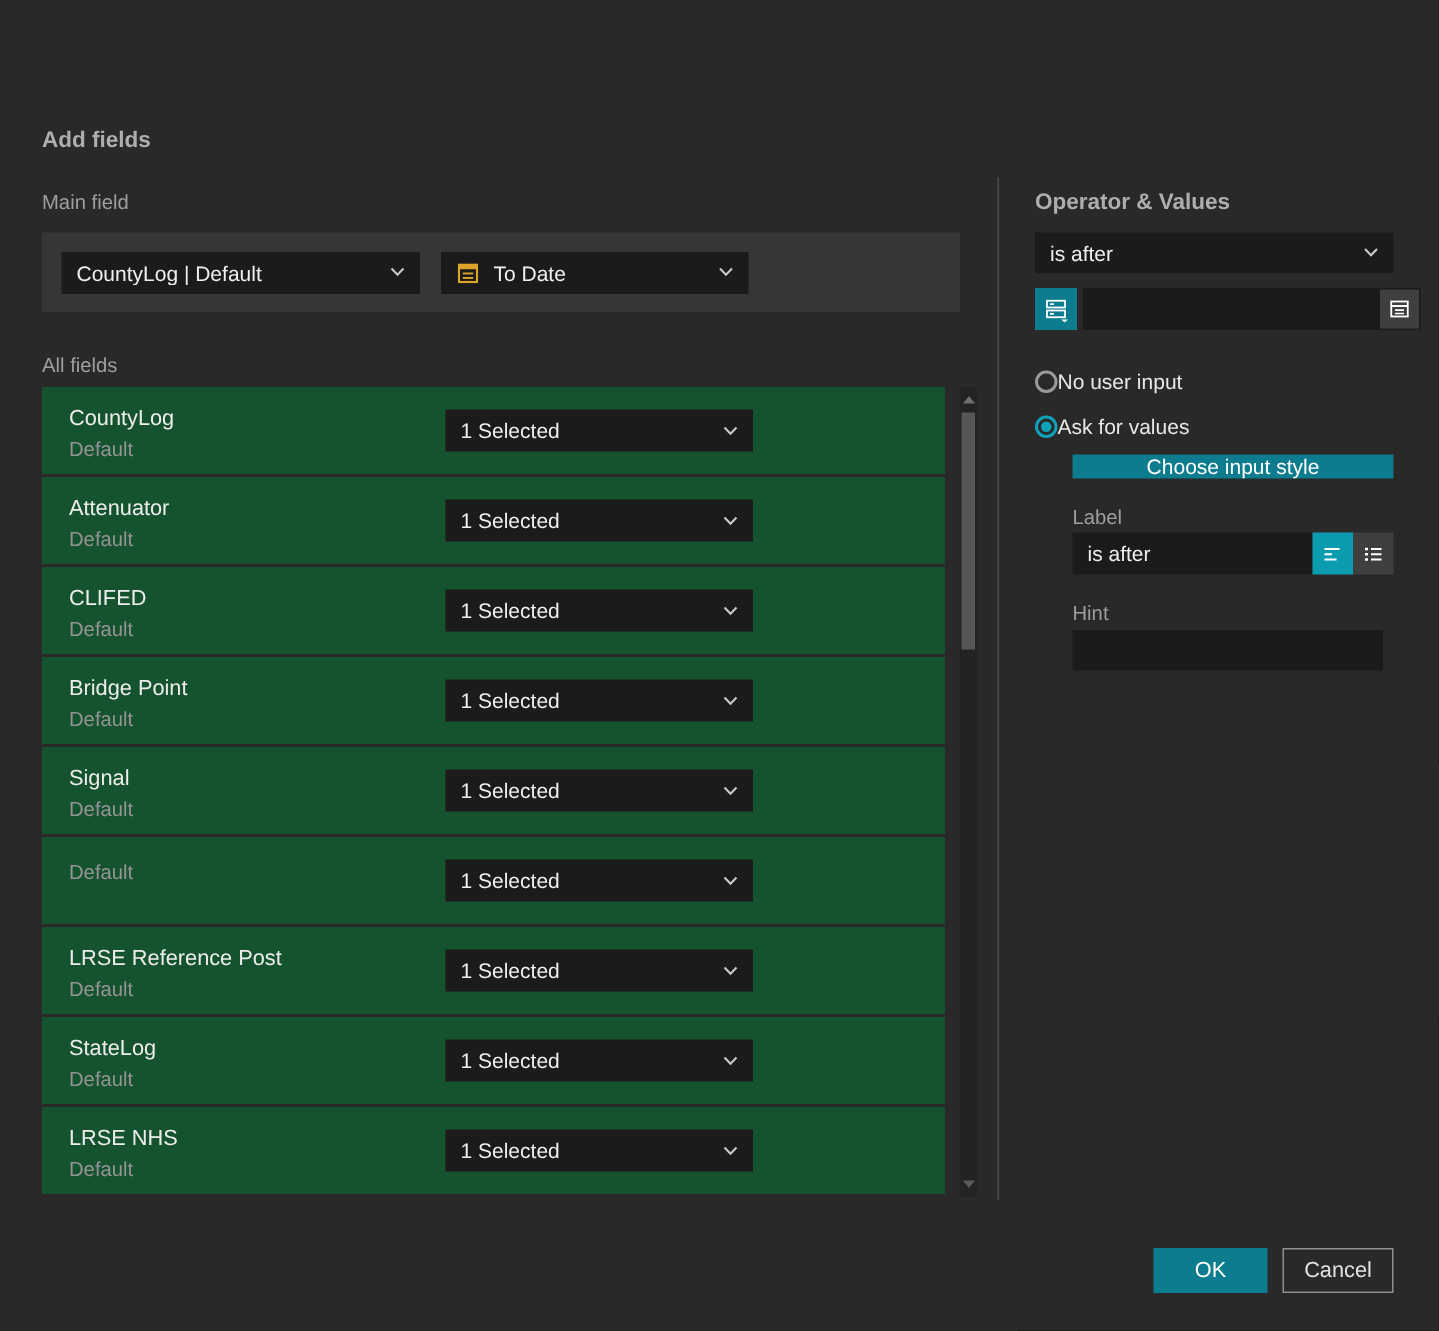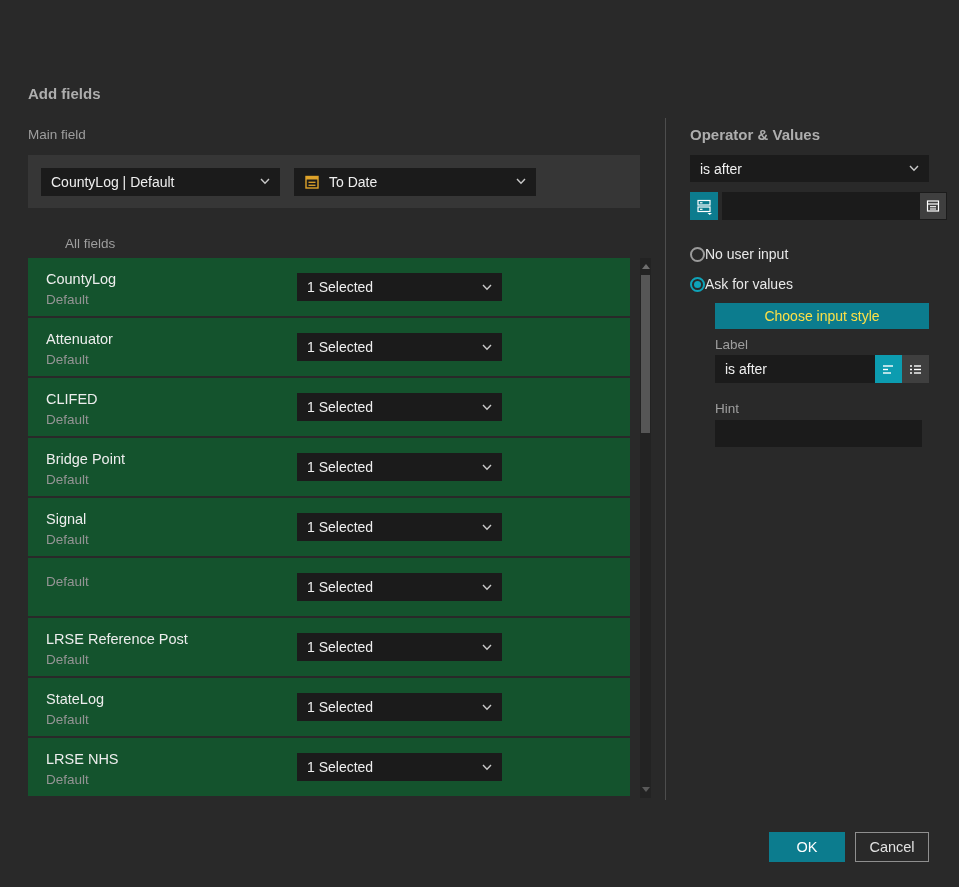--- a/index.html
+++ b/index.html
@@ -34,21 +34,21 @@
   }
   .sel .sel-text { flex:1; white-space:nowrap; overflow:hidden; }
   .sel .chev { flex:none; margin-left:8px; display:flex; }
 
   
   .main-panel {
     position:absolute; left:28px; top:155px; width:612px; height:53px;
     background:#363636; display:flex; align-items:center; padding:0 13px; gap:14px;
   }
   .main-panel .sel-field { width:239px; }
-  .main-panel .sel-type  { width:242px; }
+  .main-panel .sel-type  { width:205px; }
   .cal-amber { display:flex; margin-right:9px; }
 
   
   .fields-list { position:absolute; left:28px; top:258px; width:602px; }
   .field-row {
     position:relative; height:58px; background:#14532d; margin-bottom:2px;
     padding:12px 0 0 18px;
   }
   .field-name { font-size:14.5px; color:#ededed; line-height:18px; }
   .field-source { font-size:13.5px; color:#949494; margin-top:4px; }
@@ -93,22 +93,22 @@
   .radio-circle {
     width:15px; height:15px; border-radius:50%; border:2px solid #9a9a9a; flex:none;
     display:flex; align-items:center; justify-content:center;
   }
   .radio-opt.selected .radio-circle { border-color:#0fa3b8; }
   .radio-dot { width:7px; height:7px; border-radius:50%; background:transparent; }
   .radio-opt.selected .radio-dot { background:#0fa3b8; }
   .radio-label { font-size:14px; color:#e8e8e8; }
 
   .choose-btn {
-    position:absolute; left:715px; top:303px; width:214px; height:26px;
-    background:#0c7c8e; color:#fde047; font-size:14px; border:none; cursor:pointer;
+    position:absolute; left:715px; top:303px; width:214px; height:16px;
+    background:#0c7c8e; color:#ffffff; font-size:14px; border:none; cursor:pointer;
     display:flex; align-items:center; justify-content:center;
     font-family:"Liberation Sans", sans-serif;
   }
 
   .label-row { position:absolute; left:715px; top:355px; width:214px; height:28px; display:flex; }
   .label-input {
     width:160px; height:28px; background:#1b1b1b; border:none; outline:none;
     color:#efefef; font-size:14px; padding:0 10px; flex:none;
     font-family:"Liberation Sans", sans-serif;
   }
@@ -175,21 +175,21 @@
       </span>
       <span class="sel-text">To Date</span>
       <span class="chev">
           <svg width="10" height="7" viewBox="0 0 10 7">
             <use href="#chev"></use>
           </svg>
         </span>
     </div>
   </div>
 
-  <div class="field-label" style="left:28px; top:236px;margin-left:37px;">All fields</div>
+  <div class="field-label" style="left:28px; top:236px;">All fields</div>
 
   <div class="fields-list">
     <div class="field-row">
       <div class="field-name">CountyLog</div>
       <div class="field-source">Default</div>
       <div class="sel">
         <span class="sel-text">1 Selected</span>
         <span class="chev">
             <svg width="10" height="7" viewBox="0 0 10 7">
               <use href="#chev"></use>

